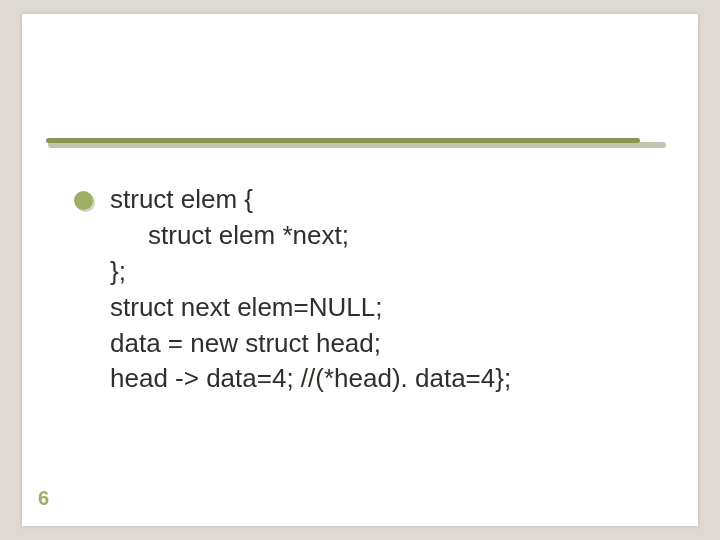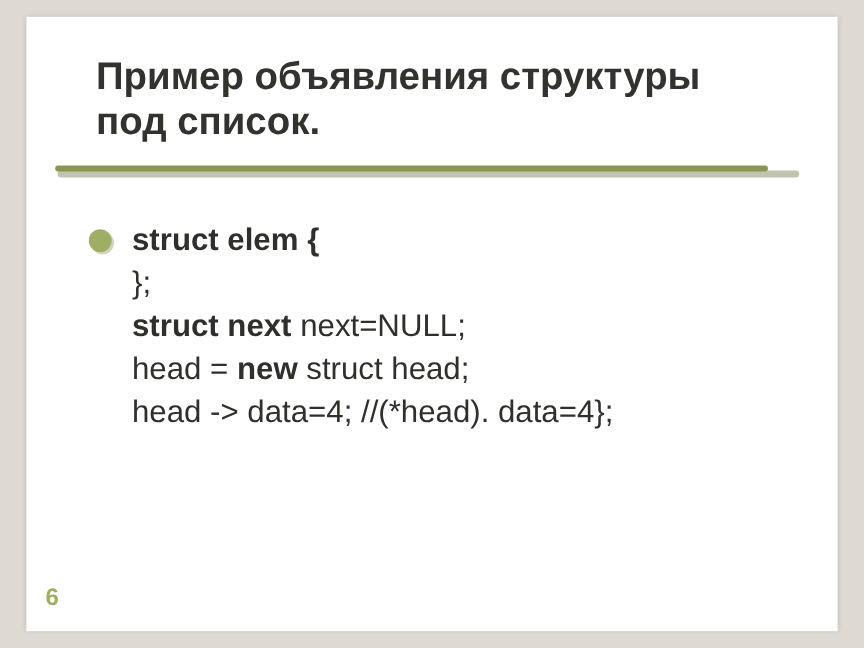--- a/index.html
+++ b/index.html
@@ -36,47 +36,44 @@
   }
   .content {
     position: absolute;
     left: 88px; top: 168px;
     width: 560px;
     color: #2f2f2c;
     font-size: 26px;
     line-height: 1.38;
   }
   .content .line { white-space: pre; }
-  .kw { font-weight: bold; text-align: center; }
+  .kw { font-weight: normal; text-align: center; }
   .indent1 { padding-left: 38px; }
   .pagenum {
     position: absolute; left: 16px; bottom: 16px;
     color: #9fae65; font-size: 20px; font-weight: bold;
   }
 </style>
 </head>
 <body>
 
 <div class="slide">
 
-  <div class="title">
-    <div>Пример объявления структуры</div>
-    <div>под список.</div>
-  </div>
 
   <div class="rule-group">
     <div class="rule-shadow"></div>
     <div class="rule"></div>
   </div>
 
   <div class="bullet-dot"></div>
 
   <div class="content">
     <div class="line"><span class="kw">struct elem {</span></div>
+    <div class="line indent1"><span class="kw">struct</span><span> elem *next;</span></div>
     <div class="line"><span>};</span></div>
-    <div class="line"><span class="kw">struct next</span><span> next=NULL;</span></div>
-    <div class="line"><span>head = </span><span class="kw">new</span><span> struct head;</span></div>
+    <div class="line"><span class="kw">struct next</span><span> elem=NULL;</span></div>
+    <div class="line"><span>data = </span><span class="kw">new</span><span> struct head;</span></div>
     <div class="line"><span>head -&gt; data=4; //(*head). data=4};</span></div>
   </div>
 
   <div class="pagenum">6</div>
 
 </div>
 
 </body></html>

